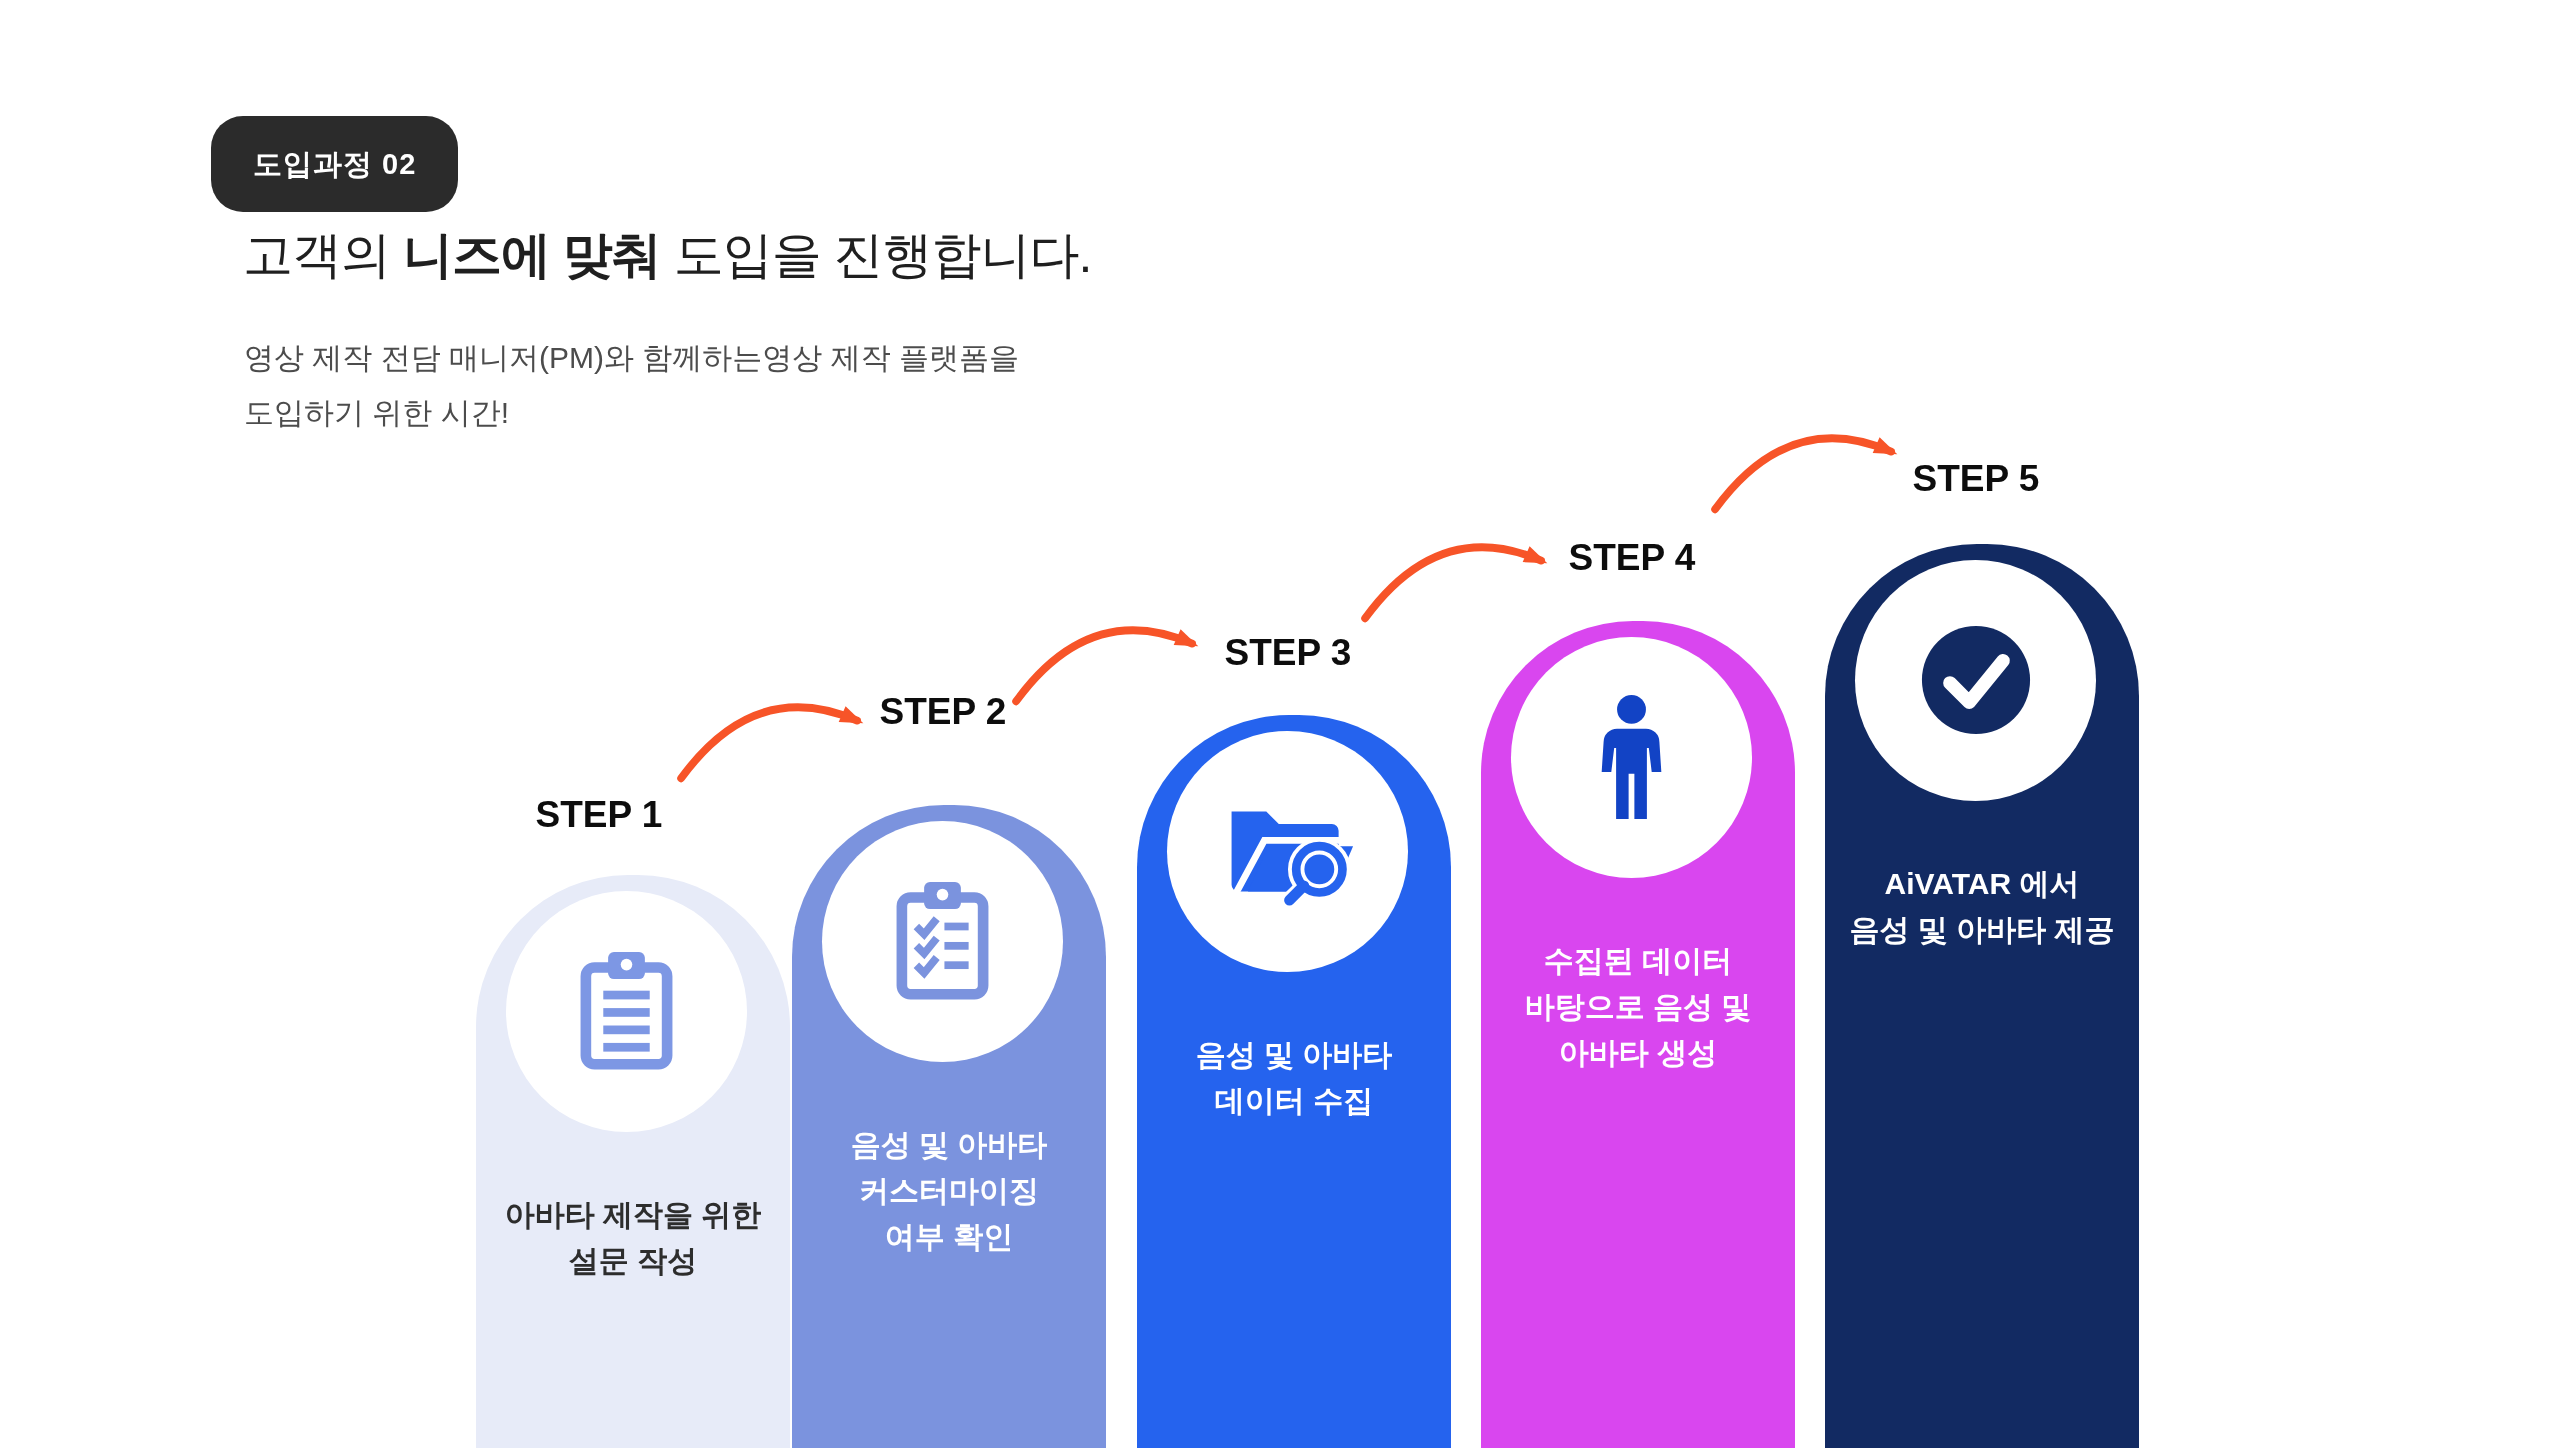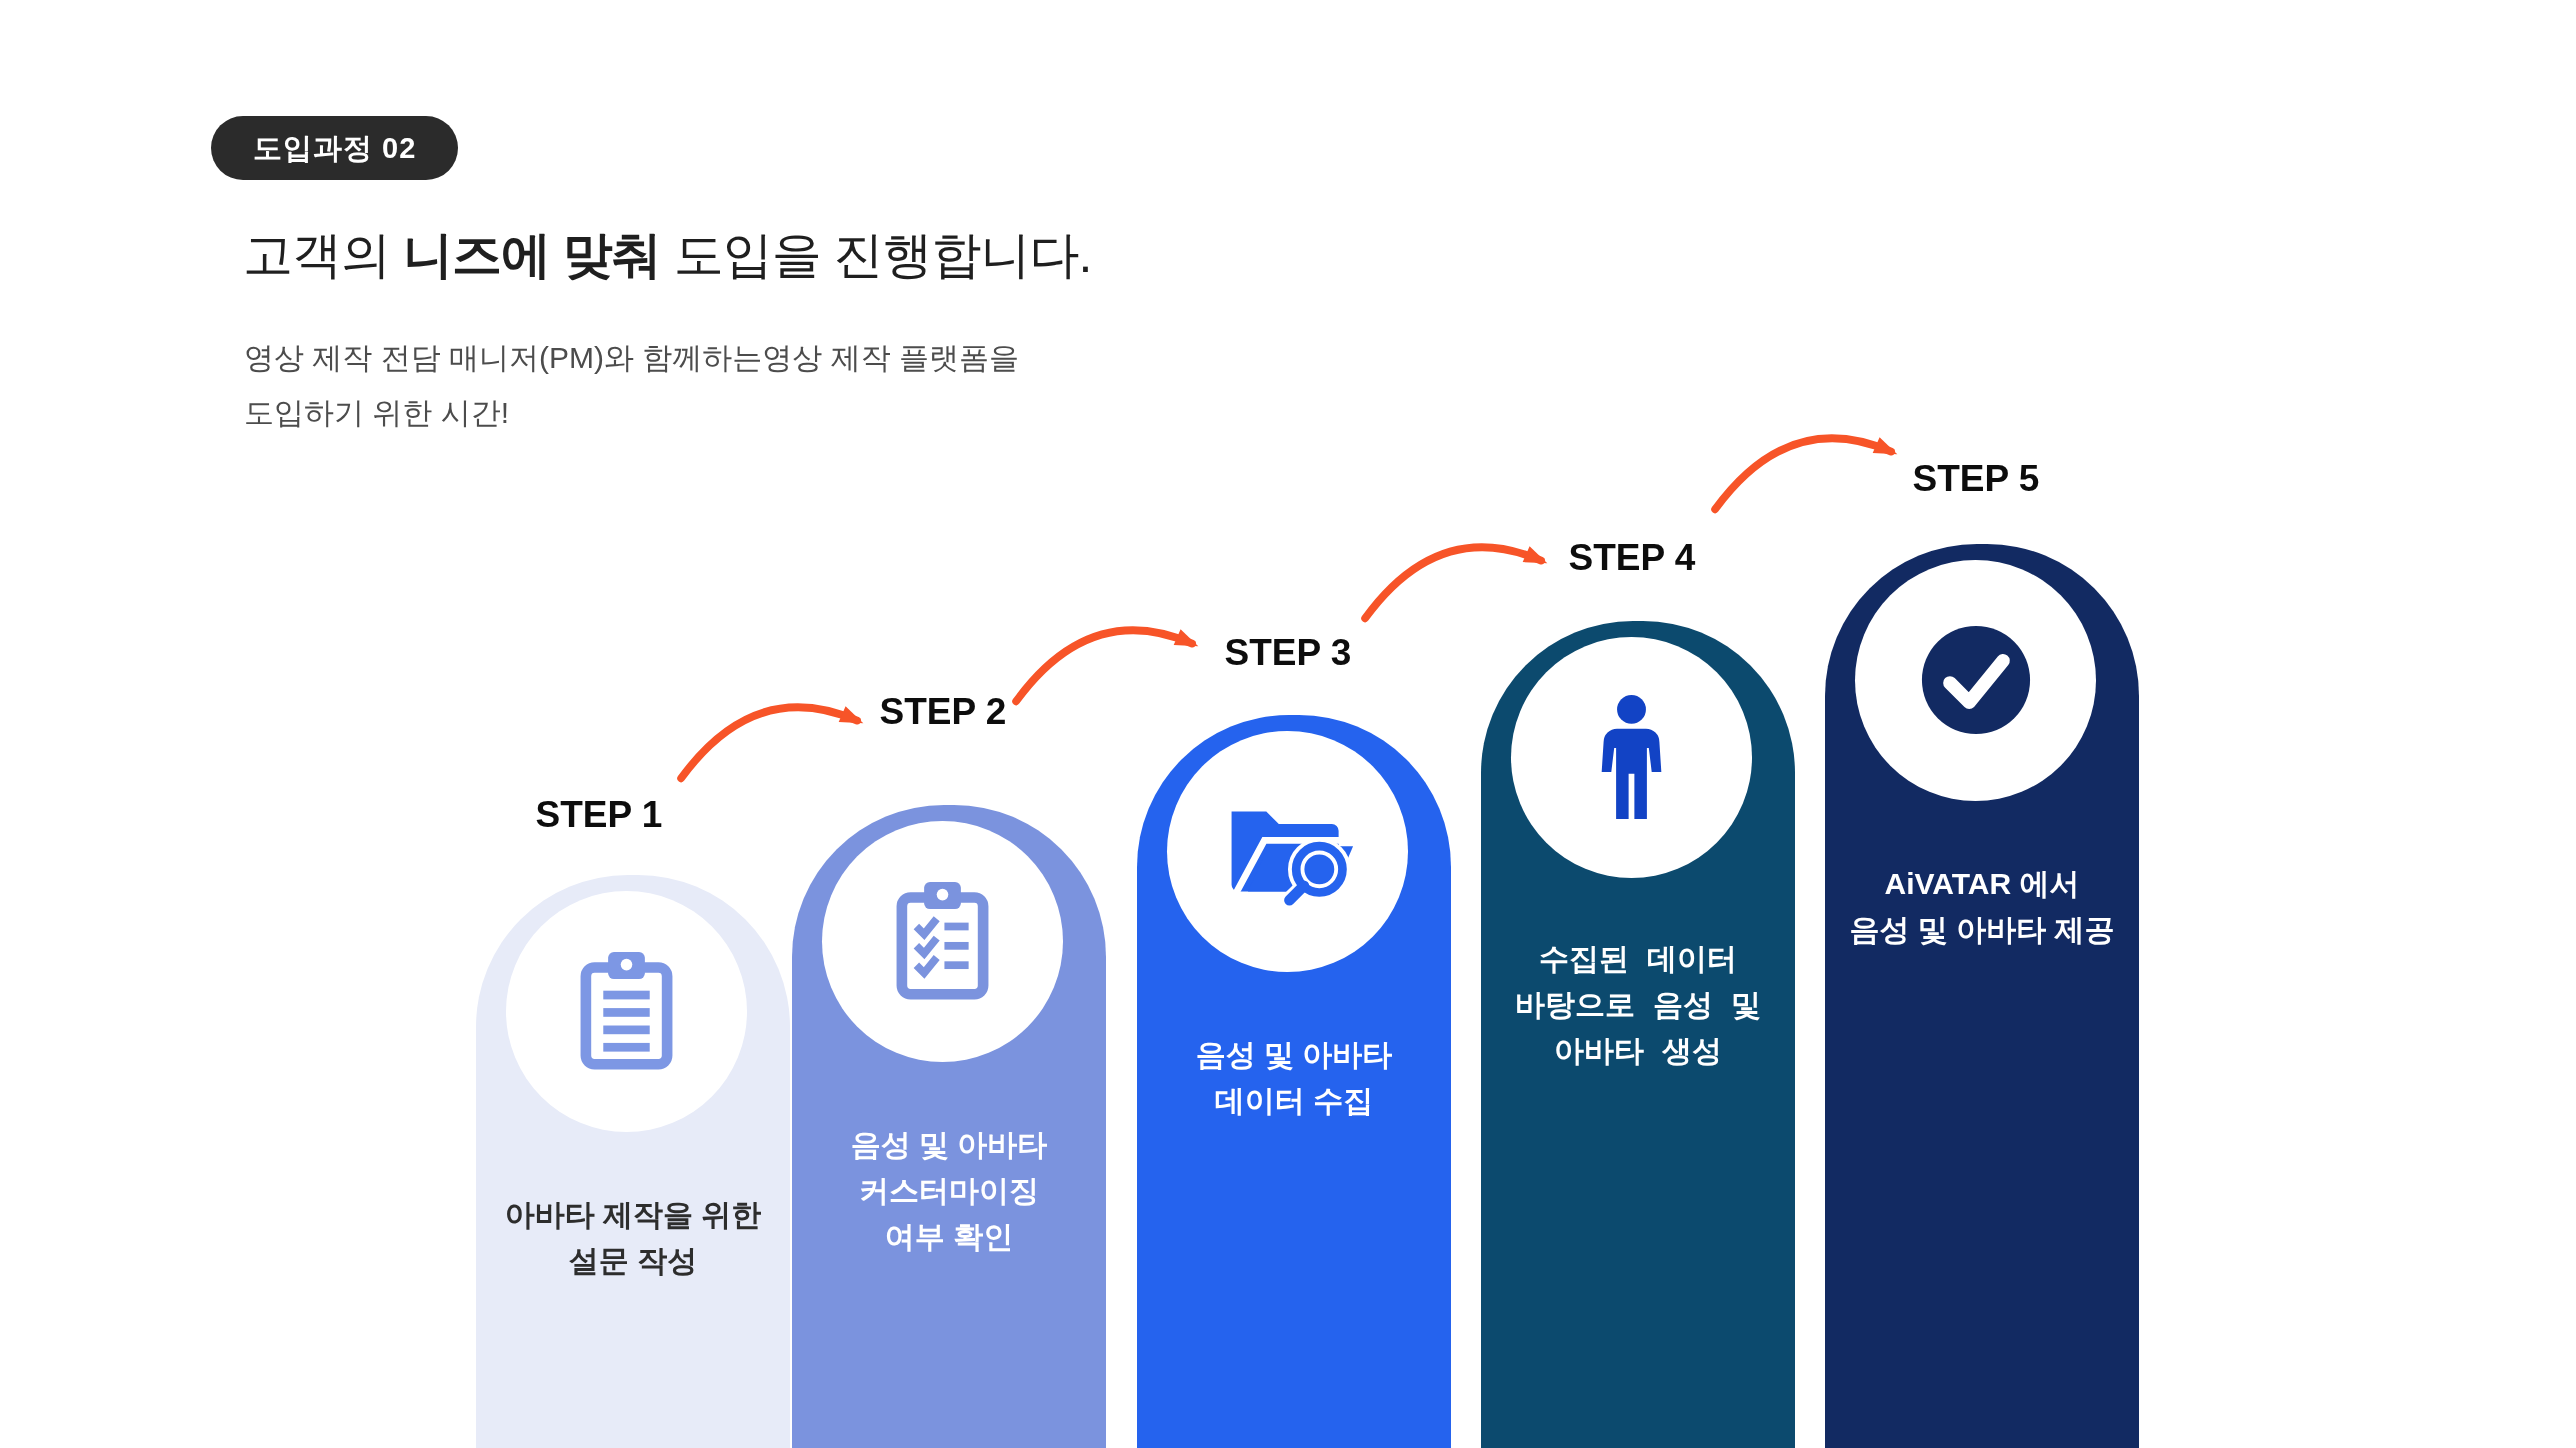--- a/index.html
+++ b/index.html
@@ -3,21 +3,21 @@
 <meta charset="utf-8">
 <style>
   html,body{margin:0;padding:0;background:#ffffff;}
   #page{
     position:relative;width:2576px;height:1449px;overflow:hidden;background:#ffffff;
     font-family:"Liberation Sans","DejaVu Sans",sans-serif;
   }
   
   .badge{
     position:absolute;left:211px;top:116px;height:64px;line-height:64px;
-    padding:0 42px;border-radius:32px;color:#ffffff;font-size:29px;font-weight:700;
+    padding:16px 42px;border-radius:32px;color:#ffffff;font-size:29px;font-weight:700;
     letter-spacing:1px;
   }
   .title{
     position:absolute;left:243px;top:222px;font-size:50px;color:#1f1f1f;
     letter-spacing:-1px;white-space:nowrap;font-weight:400;
   }
   .title .em{font-weight:800;}
   .subtitle{
     position:absolute;left:244px;top:330px;font-size:30px;line-height:55px;
     color:#4c4c4c;white-space:nowrap;font-weight:400;
@@ -146,21 +146,21 @@
         <circle cx="103" cy="80" r="24" stroke="currentColor" stroke-width="9" fill="none"></circle>
         <path d="M87,97 L72,112" stroke="currentColor" stroke-width="11" stroke-linecap="round" fill="none"></path>
       </svg>
     </div>
     <div class="desc" style="color: rgb(255, 255, 255);">
       <div>음성 및 아바타</div>
       <div>데이터 수집</div>
     </div>
   </div>
 
-  <div class="col" id="c4" style="background-color: #0c4a6e; font-family: Liberation Mono, monospace;">
+  <div class="col" id="c4" style="background-color: #d946ef;">
     <div class="circle" style="color: rgb(18, 67, 197);">
       <svg width="89" height="127" viewBox="0 0 92 132">
         <circle cx="46" cy="16" r="15" fill="currentColor"></circle>
         <path d="M31,36 h30 a14,14 0 0 1 14,14 l2,31 h-10 l-3,-25 h-2 v74 h-13 v-47 h-6 v47 h-13 v-74 h-2 l-3,25 h-10 l2,-31 a14,14 0 0 1 14,-14 z" fill="currentColor"></path>
       </svg>
     </div>
     <div class="desc" style="color: rgb(255, 255, 255);">
       <div>수집된 데이터</div>
       <div>바탕으로 음성 및</div>
       <div>아바타 생성</div>

